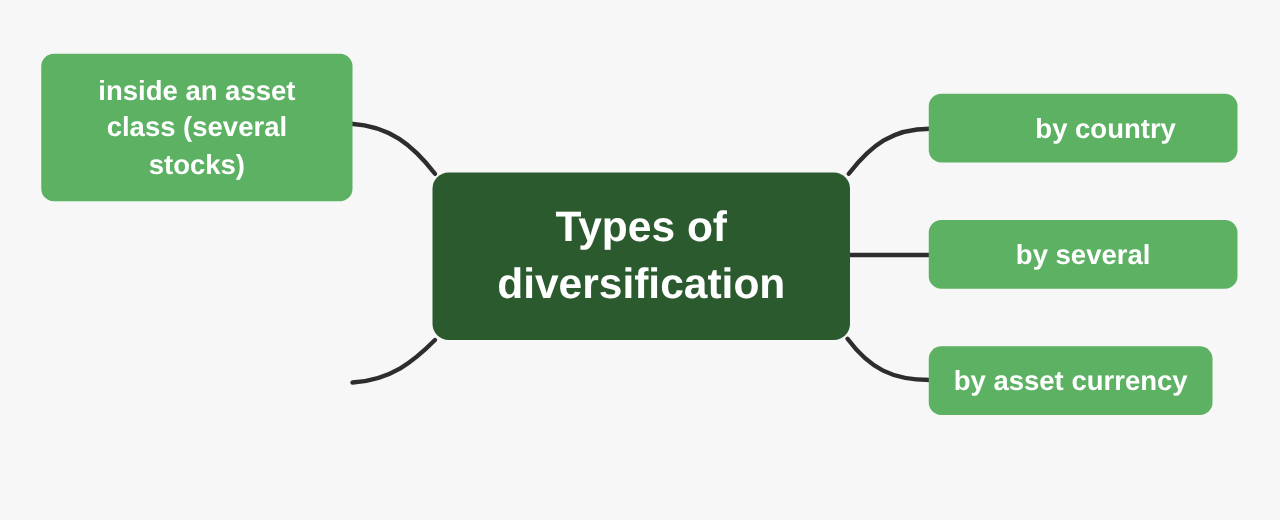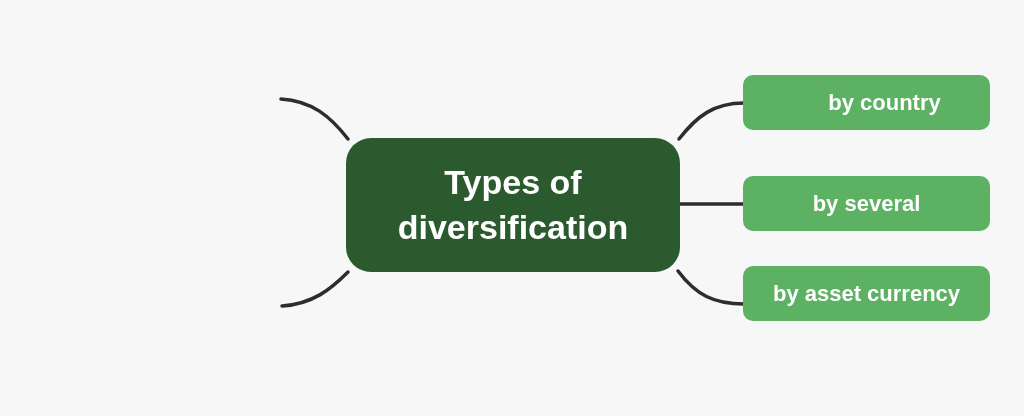--- a/index.html
+++ b/index.html
@@ -41,45 +41,50 @@
     box-sizing: border-box;
   }
   .node.satellite {
     background: #5cb163;
     border-radius: 10px;
     font-size: 22px;
     line-height: 1.32;
   }
   .node.center {
     background: #2b5a2e;
-    border-radius: 25px;
+    border-radius: 13px;
     font-size: 34px;
     line-height: 1.32;
   }
   
   #node-inside-asset-class { left: 33px;  top: 43px;  width: 249px; height: 118px; }
   #node-by-asset-classes   { left: 33px;  top: 263px; width: 248px; height: 84px;  }
   #node-center             { left: 346px; top: 138px; width: 334px; height: 134px; }
   #node-by-country         { left: 743px; top: 75px;  width: 247px; height: 55px; padding-left: 36px;  }
   #node-by-industry        { left: 743px; top: 176px; width: 247px; height: 55px;  }
-  #node-by-asset-currency  { left: 743px; top: 266px; width: 247px; height: 55px;  }
+  #node-by-asset-currency  { left: 743px; top: 277px; width: 227px; height: 55px;  }
 </style>
 </head>
 <body>
 
 <div class="stage">
 
   <svg class="connectors" viewBox="0 0 1024 416" xmlns="http://www.w3.org/2000/svg" aria-hidden="true">
     <path d="M 281 99 C 312 101 330 116 348 139"></path>
     <path d="M 282 306 C 313 304 331 289 348 272"></path>
     <path d="M 679 139 C 697 116 714 103 744 103"></path>
     <path d="M 678 204 L 744 204"></path>
     <path d="M 678 271 C 696 295 714 304 744 304"></path>
   </svg>
 
+  <div class="node satellite" id="node-inside-asset-class">
+    <span>inside an asset
+class (several
+stocks)</span>
+  </div>
 
 
   <div class="node center" id="node-center">
     <span>Types of
 diversification</span>
   </div>
 
   <div class="node satellite" id="node-by-country">
     <span>by country</span>
   </div>

